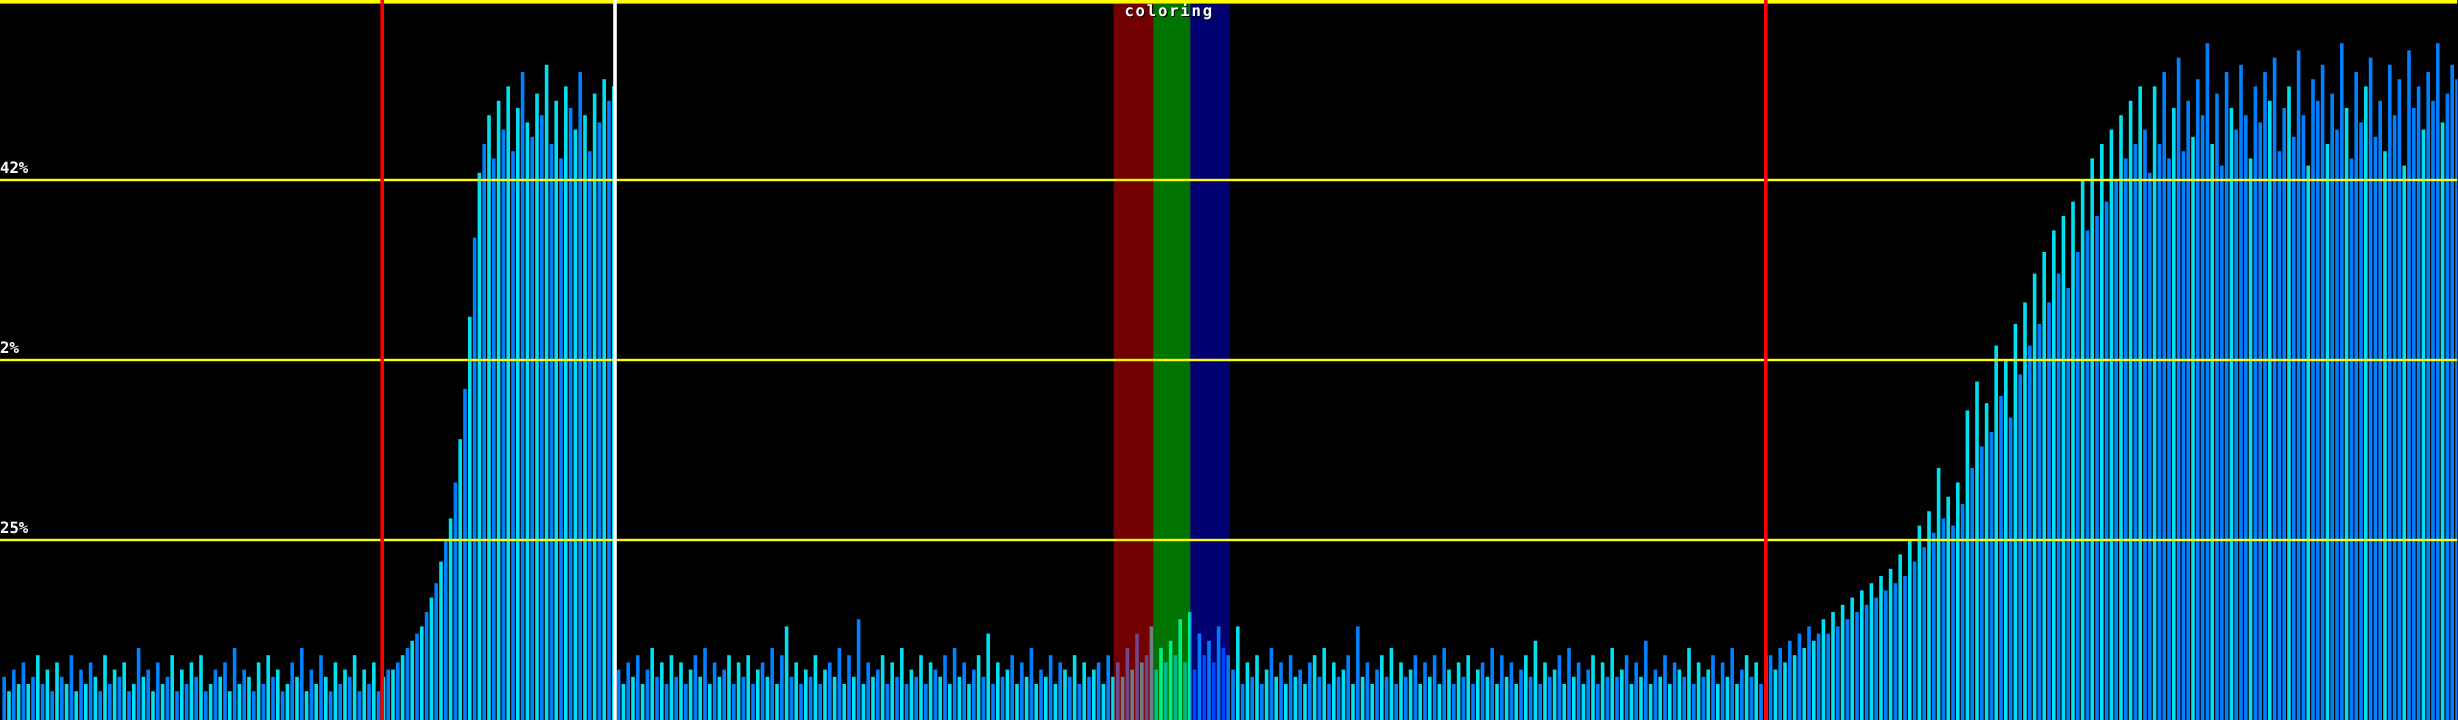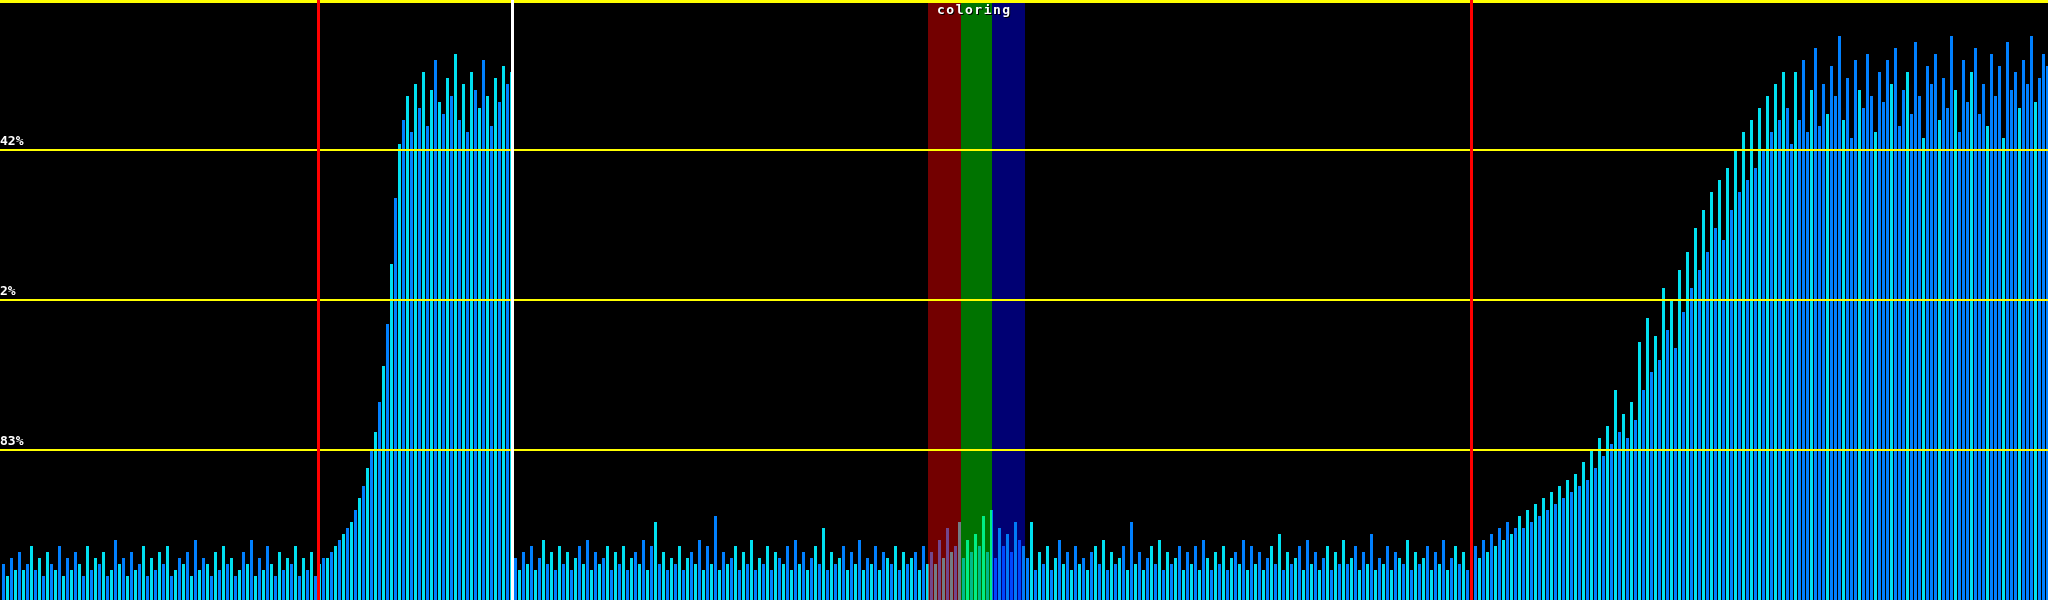--- a/index.html
+++ b/index.html
@@ -545,16 +545,16 @@
       <div class="gridline" style="background: rgb(255, 255, 0); top: 449px;"></div>
     </div>
   <div id="marks">
       <div class="vline" style="background: rgb(255, 0, 0); left: 317px;"></div>
       <div class="vline" style="background: rgb(255, 0, 0); left: 1470px;"></div>
       <div class="vline" style="background: rgb(255, 255, 255); left: 511px;"></div>
     </div>
   <div id="ylabels">
       <div class="ylabel" style="top: 133px;">42%</div>
       <div class="ylabel" style="top: 283px;">2%</div>
-      <div class="ylabel" style="top: 433px;">83%</div>
+      <div class="ylabel" style="top: 433px;">25%</div>
     </div>
   <div class="phase-label" style="left: 937px; top: 3px;">coloring</div>
 </div>
 
 </body></html>

